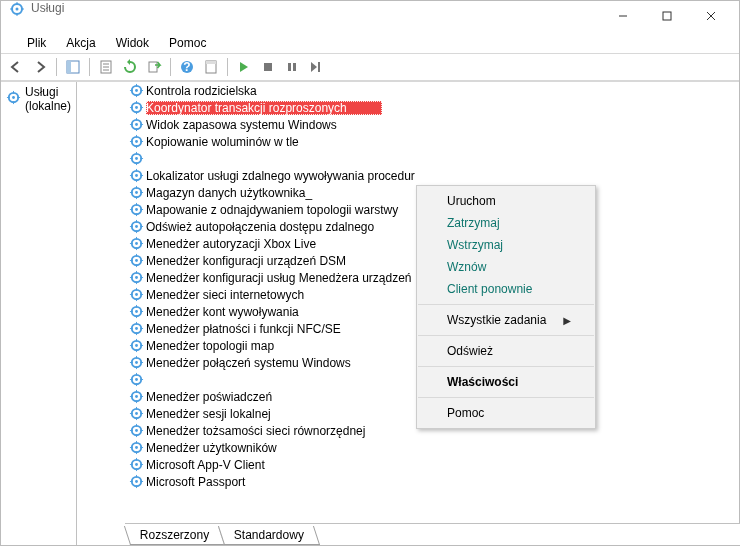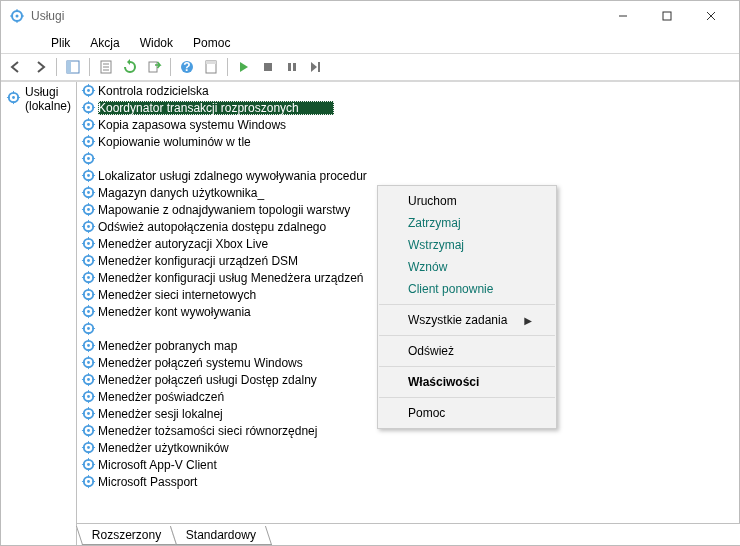--- a/index.html
+++ b/index.html
@@ -1,49 +1,49 @@
 <!DOCTYPE html>
 <html><head>
 <meta charset="utf-8">
 <style>
   * { box-sizing: border-box; font-family: "Segoe UI", Tahoma, sans-serif; font-size: 12px; }
   html, body { margin: 0; padding: 0; width: 740px; height: 546px; background: #fff; overflow: hidden; }
   .window { width: 740px; height: 546px; border: 1px solid #bbb; display: flex; flex-direction: column; background: #fff; }
 
-  .titlebar { display: flex; align-items: center; height: 30px; padding: 0 6px; }
+  .titlebar { display: flex; height: 30px; padding: 0 6px; }
   .titlebar .title-icon { width: 16px; height: 16px; margin: 0 6px 0 2px; }
   .titlebar .title-text { flex: 1; color: #666; }
   .win-controls { display: flex; align-items: center; }
   .win-btn { width: 44px; height: 28px; display: flex; align-items: center; justify-content: center; color: #333; }
 
-  .menubar { display: flex; height: 22px; align-items: center; padding: 0 16px; border-top: 1px solid transparent; margin-left: 24px; }
+  .menubar { display: flex; height: 22px; align-items: center; padding: 0 16px; border-top: 1px solid transparent; }
   .menubar .menu-item { padding: 2px 10px; color: #000; }
 
   .toolbar { display: flex; align-items: center; height: 28px; padding: 2px 4px; border-top: 1px solid #d8d8d8; border-bottom: 1px solid #d8d8d8; gap: 2px; }
   .tb-btn { width: 22px; height: 22px; display: flex; align-items: center; justify-content: center; border: 1px solid transparent; }
   .tb-sep { width: 1px; height: 18px; background: #c0c0c0; margin: 0 3px; }
 
-  .body { flex: 1; display: flex; border-top: 1px solid #d8d8d8; min-height: 0; }
+  .body { flex: 1; display: flex; border-top: 1px solid #d8d8d8; min-height: 0; gap: 48px; }
   .left-pane { width: 157px; border-right: 1px solid #c0c0c0; padding: 2px; background: #fff; }
   .left-item { display: flex; align-items: center; gap: 4px; padding: 1px 3px; }
   .right-pane { flex: 1; display: flex; flex-direction: column; min-height: 0; }
   .list { flex: 1; overflow-x: scroll; overflow-y: hidden; position: relative; padding-left: 2px; }
   .list-content { min-width: 900px; }
   .row { display: flex; align-items: center; height: 17px; padding-left: 2px; white-space: nowrap; }
   .row .svc-icon { width: 15px; height: 15px; margin-right: 2px; flex-shrink: 0; }
   .row.selected { }
-  .row.selected .lbl-wrap { display:inline-block; background: #14532d; color: #fff; outline: 1px dotted rgba(255,255,255,0.9); outline-offset: -1px; padding-right: 35px; }
+  .row.selected .lbl-wrap { display:inline-block; background: #ef4444; color: #fff; outline: 1px dotted rgba(255,255,255,0.9); outline-offset: -1px; padding-right: 35px; }
   .row .lbl-wrap { display:inline-block; }
 
   .tabs { height: 22px; display: flex; align-items: flex-end; padding-left: 2px; border-top: 1px solid #c0c0c0; background: #fff; }
   .tab { padding: 2px 12px; border: 1px solid #9e9e9e; border-top: none; position: relative; top: 0px; margin-right: -1px; background: #fff; transform: skewX(18deg); }
   .tab span { display:inline-block; transform: skewX(-18deg); }
 
   
-  .ctx { position: absolute; left: 300px; top: 103px; width: 180px; background: #f2f2f2; border: 1px solid #ccc; box-shadow: 2px 2px 4px rgba(0,0,0,0.25); z-index: 10; font-size: 12px; }
+  .ctx { position: absolute; left: 291px; top: 103px; width: 180px; background: #f2f2f2; border: 1px solid #ccc; box-shadow: 2px 2px 4px rgba(0,0,0,0.25); z-index: 10; font-size: 12px; }
   .ctx .ctx-pad { padding: 4px 0; }
   .ctx-item { display: flex; align-items: center; justify-content: space-between; padding: 4px 24px 4px 30px; color: #000; }
   .ctx-item.disabled { color: #0f766e; }
   .ctx-item.bold { font-weight: bold; text-align: center; }
   .ctx-sep { height: 1px; background: #d9d9d9; margin: 4px 1px; }
   .ctx-arrow { font-size: 10px; color: #333; }
 
   
   .list::-webkit-scrollbar { height: 17px; }
   .list::-webkit-scrollbar-track { background: #f0f0f0; }
@@ -212,21 +212,21 @@
             </div>
             <div class="row">
               <svg class="svc-icon" viewBox="0 0 16 16" width="15" height="15">
                 <circle cx="8" cy="8" r="5" fill="none" stroke="#4a9de0" stroke-width="2"></circle>
                 <circle cx="8" cy="8" r="1.5" fill="#4a9de0"></circle>
                 <line x1="8" y1="1" x2="8" y2="4" stroke="#4a9de0"></line>
                 <line x1="8" y1="12" x2="8" y2="15" stroke="#4a9de0"></line>
                 <line x1="1" y1="8" x2="4" y2="8" stroke="#4a9de0"></line>
                 <line x1="12" y1="8" x2="15" y2="8" stroke="#4a9de0"></line>
               </svg>
-              <span class="lbl-wrap">Kopia zapasowa systemu Windows</span>
+              <span class="lbl-wrap">Widok zapasowa systemu Windows</span>
             </div>
             <div class="row">
               <svg class="svc-icon" viewBox="0 0 16 16" width="15" height="15">
                 <circle cx="8" cy="8" r="5" fill="none" stroke="#4a9de0" stroke-width="2"></circle>
                 <circle cx="8" cy="8" r="1.5" fill="#4a9de0"></circle>
                 <line x1="8" y1="1" x2="8" y2="4" stroke="#4a9de0"></line>
                 <line x1="8" y1="12" x2="8" y2="15" stroke="#4a9de0"></line>
                 <line x1="1" y1="8" x2="4" y2="8" stroke="#4a9de0"></line>
                 <line x1="12" y1="8" x2="15" y2="8" stroke="#4a9de0"></line>
               </svg>
@@ -343,31 +343,32 @@
             </div>
             <div class="row">
               <svg class="svc-icon" viewBox="0 0 16 16" width="15" height="15">
                 <circle cx="8" cy="8" r="5" fill="none" stroke="#4a9de0" stroke-width="2"></circle>
                 <circle cx="8" cy="8" r="1.5" fill="#4a9de0"></circle>
                 <line x1="8" y1="1" x2="8" y2="4" stroke="#4a9de0"></line>
                 <line x1="8" y1="12" x2="8" y2="15" stroke="#4a9de0"></line>
                 <line x1="1" y1="8" x2="4" y2="8" stroke="#4a9de0"></line>
                 <line x1="12" y1="8" x2="15" y2="8" stroke="#4a9de0"></line>
               </svg>
-            </div>
-            <div class="row">
-              <svg class="svc-icon" viewBox="0 0 16 16" width="15" height="15">
-                <circle cx="8" cy="8" r="5" fill="none" stroke="#4a9de0" stroke-width="2"></circle>
-                <circle cx="8" cy="8" r="1.5" fill="#4a9de0"></circle>
-                <line x1="8" y1="1" x2="8" y2="4" stroke="#4a9de0"></line>
-                <line x1="8" y1="12" x2="8" y2="15" stroke="#4a9de0"></line>
-                <line x1="1" y1="8" x2="4" y2="8" stroke="#4a9de0"></line>
-                <line x1="12" y1="8" x2="15" y2="8" stroke="#4a9de0"></line>
-              </svg>
-              <span class="lbl-wrap">Menedżer pobranych map</span>
+              <span class="lbl-wrap">Menedżer płatności i funkcji NFC/SE</span>
+            </div>
+            <div class="row">
+              <svg class="svc-icon" viewBox="0 0 16 16" width="15" height="15">
+                <circle cx="8" cy="8" r="5" fill="none" stroke="#4a9de0" stroke-width="2"></circle>
+                <circle cx="8" cy="8" r="1.5" fill="#4a9de0"></circle>
+                <line x1="8" y1="1" x2="8" y2="4" stroke="#4a9de0"></line>
+                <line x1="8" y1="12" x2="8" y2="15" stroke="#4a9de0"></line>
+                <line x1="1" y1="8" x2="4" y2="8" stroke="#4a9de0"></line>
+                <line x1="12" y1="8" x2="15" y2="8" stroke="#4a9de0"></line>
+              </svg>
+              <span class="lbl-wrap">Menedżer topologii map</span>
             </div>
             <div class="row">
               <svg class="svc-icon" viewBox="0 0 16 16" width="15" height="15">
                 <circle cx="8" cy="8" r="5" fill="none" stroke="#4a9de0" stroke-width="2"></circle>
                 <circle cx="8" cy="8" r="1.5" fill="#4a9de0"></circle>
                 <line x1="8" y1="1" x2="8" y2="4" stroke="#4a9de0"></line>
                 <line x1="8" y1="12" x2="8" y2="15" stroke="#4a9de0"></line>
                 <line x1="1" y1="8" x2="4" y2="8" stroke="#4a9de0"></line>
                 <line x1="12" y1="8" x2="15" y2="8" stroke="#4a9de0"></line>
               </svg>
@@ -375,21 +376,20 @@
             </div>
             <div class="row">
               <svg class="svc-icon" viewBox="0 0 16 16" width="15" height="15">
                 <circle cx="8" cy="8" r="5" fill="none" stroke="#4a9de0" stroke-width="2"></circle>
                 <circle cx="8" cy="8" r="1.5" fill="#4a9de0"></circle>
                 <line x1="8" y1="1" x2="8" y2="4" stroke="#4a9de0"></line>
                 <line x1="8" y1="12" x2="8" y2="15" stroke="#4a9de0"></line>
                 <line x1="1" y1="8" x2="4" y2="8" stroke="#4a9de0"></line>
                 <line x1="12" y1="8" x2="15" y2="8" stroke="#4a9de0"></line>
               </svg>
-              <span class="lbl-wrap">Menedżer połączeń usługi Dostęp zdalny</span>
             </div>
             <div class="row">
               <svg class="svc-icon" viewBox="0 0 16 16" width="15" height="15">
                 <circle cx="8" cy="8" r="5" fill="none" stroke="#4a9de0" stroke-width="2"></circle>
                 <circle cx="8" cy="8" r="1.5" fill="#4a9de0"></circle>
                 <line x1="8" y1="1" x2="8" y2="4" stroke="#4a9de0"></line>
                 <line x1="8" y1="12" x2="8" y2="15" stroke="#4a9de0"></line>
                 <line x1="1" y1="8" x2="4" y2="8" stroke="#4a9de0"></line>
                 <line x1="12" y1="8" x2="15" y2="8" stroke="#4a9de0"></line>
               </svg>

